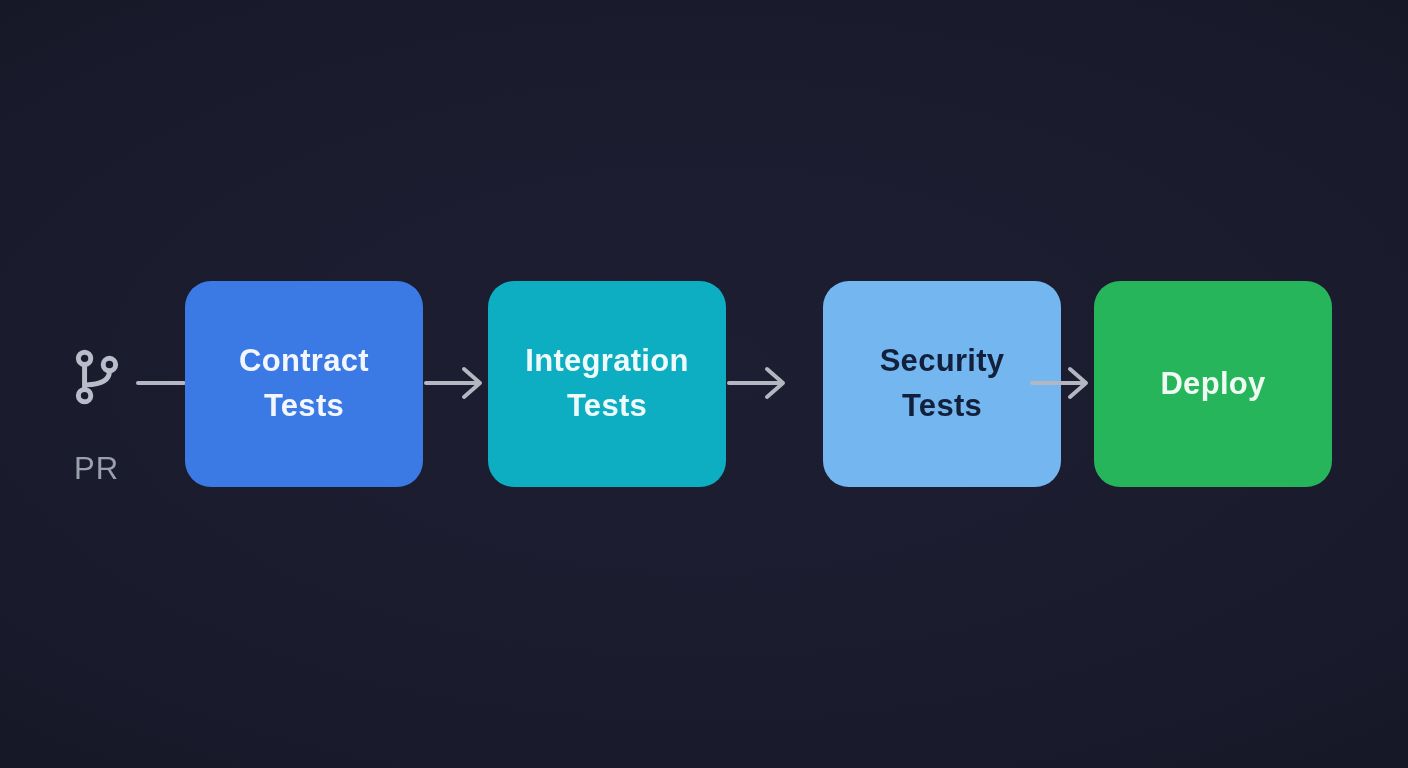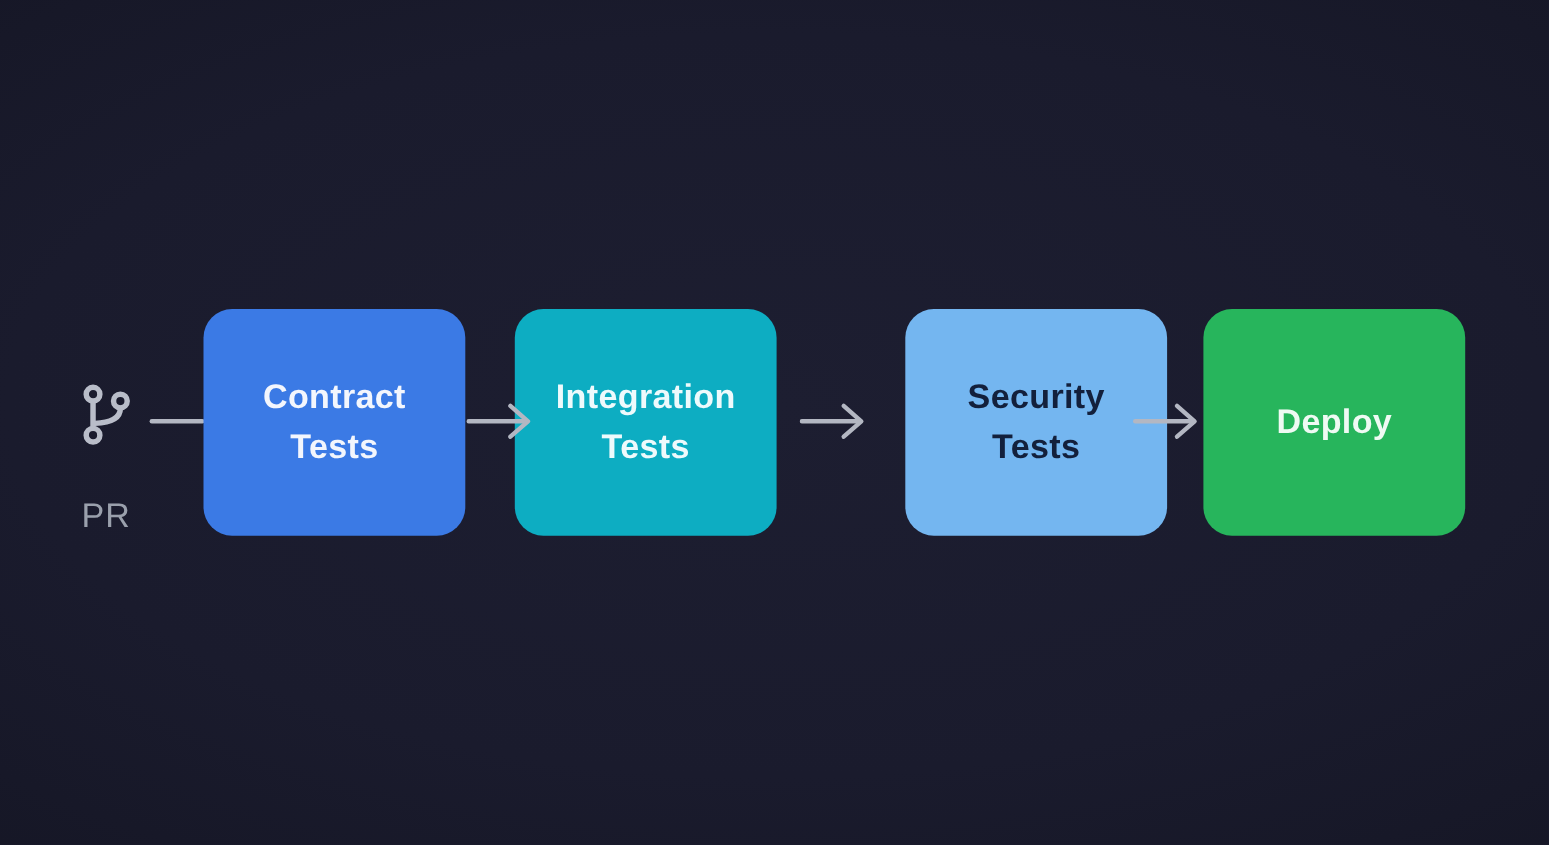--- a/index.html
+++ b/index.html
@@ -49,21 +49,21 @@
     align-items: center;
     justify-content: center;
     text-align: center;
     font-size: 31px;
     font-weight: 600;
     line-height: 1.45;
     white-space: pre-line;
     letter-spacing: 0.3px;
   }
   .node-1 { left: 185px; }
-  .node-2 { left: 468px; }
+  .node-2 { left: 488px; }
   .node-3 { left: 791px; margin-left: 32px; }
   .node-4 { left: 1094px; }
   .arrow { position: absolute; top: 363px; width: 62px; height: 40px; }
   .arrow-1 { left: 424px; }
   .arrow-2 { left: 727px; }
   .arrow-3 { left: 1030px; }
 </style>
 </head>
 <body>
 

